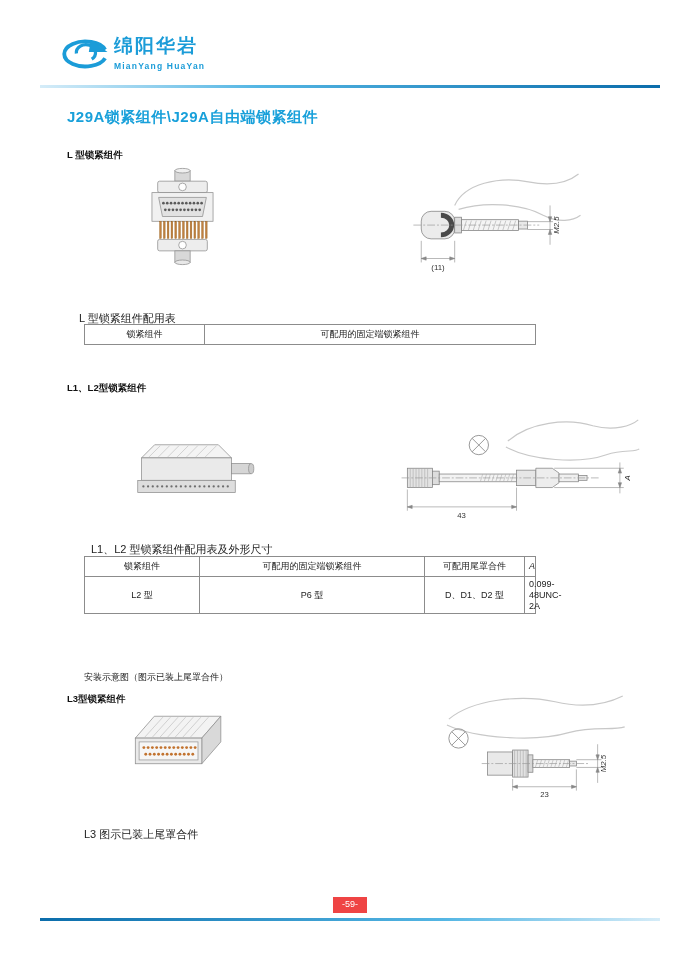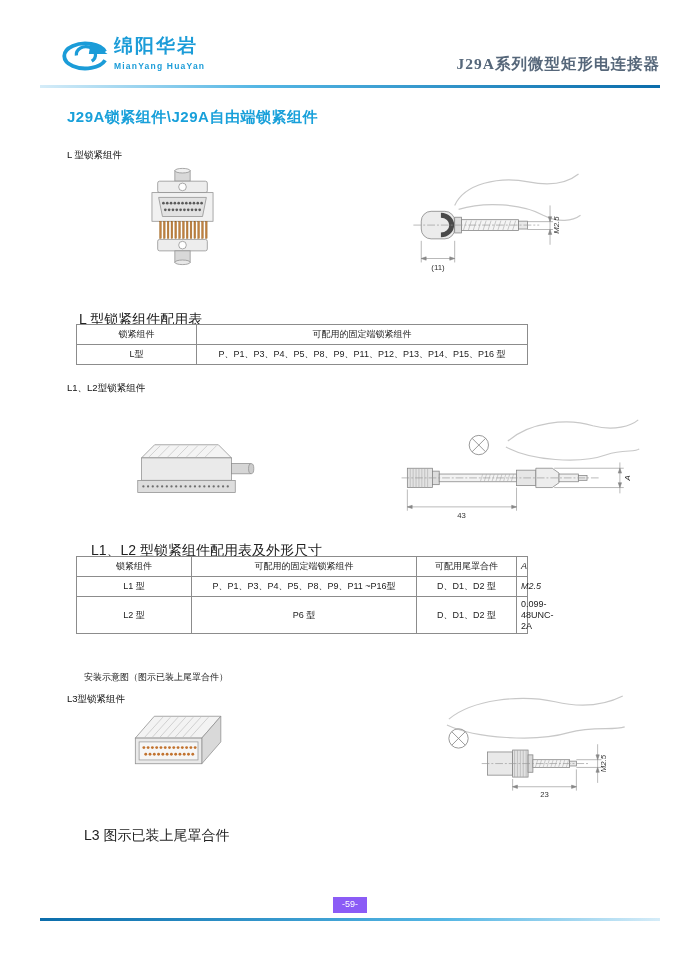--- a/index.html
+++ b/index.html
@@ -7,49 +7,49 @@
   body {
     background:#ffffff;
     font-family:"Liberation Sans","DejaVu Sans",sans-serif;
     color:#222;
     position:relative;
     overflow:hidden;
   }
   .page { position:absolute; inset:0; background:#fff; }
 
   
-  .brand { position:absolute; left:62px; top:36px; display:flex; align-items:flex-end; gap:6px; }
+  .brand { position:absolute; left:62px; top:36px; display:flex; align-items:center; gap:6px; }
   .brand-cn { font-size:19px; font-weight:bold; color:#1b9cd8; letter-spacing:2px; line-height:1.1; }
   .brand-en { font-size:8.5px; font-weight:bold; color:#1b9cd8; letter-spacing:1.2px; margin-top:4px; }
   .doc-title {
     position:absolute; right:40px; top:54px;
     font-family:"Liberation Serif","DejaVu Serif",serif;
     font-weight:bold; font-size:15.5px; color:#56677a; letter-spacing:1px;
   }
   .rule { position:absolute; left:40px; width:620px; height:3px; }
   .rule-top { top:85px; background:linear-gradient(90deg,#d5ecf8 0%,#54b6e4 35%,#0b6dab 100%); }
   .rule-bottom { top:918px; background:linear-gradient(90deg,#0b6dab 0%,#54b6e4 65%,#d5ecf8 100%); }
 
   .page-title { position:absolute; left:67px; top:108px; font-size:15px; font-weight:bold; color:#18a0da; letter-spacing:0.5px; }
 
-  .sec-heading { position:absolute; font-size:9.5px; color:#111; font-weight:normal; }
+  .sec-heading { position:absolute; font-size:9.5px; color:#111; font-weight:bold; }
   .sub-heading { position:absolute; font-size:9px; color:#222; }
-  .table-caption { position:absolute; font-size:14px; color:#222; }
+  .table-caption { position:absolute; font-size:11px; color:#222; }
 
   .drawing { position:absolute; }
 
-  .dtable { position:absolute; left:76px; width:452px; border-collapse:collapse; table-layout:fixed; font-size:9px; color:#222; background:#fff; }
+  .dtable { position:absolute; left:84px; width:452px; border-collapse:collapse; table-layout:fixed; font-size:9px; color:#222; background:#fff; }
   .dtable th, .dtable td {
     border:1px solid #8c8c8c; text-align:center; vertical-align:middle;
     height:20px; padding:2px 4px; font-weight:normal; line-height:1.2;
   }
 
   .footer-badge {
     position:absolute; left:50%; top:897px; transform:translateX(-50%);
-    background:#8b5cf6; color:#ffffff; font-size:9px;
+    background:#ef4444; color:#ffffff; font-size:9px;
     padding:2px 9px; line-height:1.3;
   }
 
   svg text { font-family:"Liberation Sans","DejaVu Sans",sans-serif; fill:#333; }
 </style>
 </head>
 <body>
 
 <div class="page">
 
@@ -57,21 +57,20 @@
     <svg width="46" height="32" viewBox="0 0 48 33">
       <path d="M45,13 A22,13 0 1 0 45,22" fill="none" stroke="#1b9cd8" stroke-width="4"></path>
       <path d="M15,17 A10,8.5 0 1 1 31,23" fill="none" stroke="#1b9cd8" stroke-width="3.4"></path>
       <path d="M30,3 L47.5,15.5 L28,15.5 Z" fill="#1b9cd8"></path>
     </svg>
     <div class="brand-text">
       <div class="brand-cn">绵阳华岩</div>
       <div class="brand-en">MianYang HuaYan</div>
     </div>
   </div>
-  <div class="doc-title">J29A系列微型矩形电连接器</div>
   <div class="rule rule-top"></div>
 
   <h1 class="page-title">J29A锁紧组件\J29A自由端锁紧组件</h1>
 
   <div class="sec-heading" style="left:67px; top:149px;">L 型锁紧组件</div>
 
   <svg class="drawing" style="left:130px; top:166px;" width="105" height="122" viewBox="0 0 110 126">
     <g stroke="#8f8f8f" stroke-width="0.8">
       <rect x="47" y="4" width="16" height="11" fill="#d8d8d8"></rect>
       <ellipse cx="55" cy="4" rx="8" ry="2.4" fill="#efefef"></ellipse>
@@ -175,24 +174,20 @@
   <table class="dtable" style="top:324px;">
     <colgroup>
         <col style="width:120px">
         <col>
       </colgroup>
     <tbody>
         <tr>
       <th>锁紧组件</th>
       <th>可配用的固定端锁紧组件</th>
     </tr>
-    <tr>
-      <td>L型</td>
-      <td>P、P1、P3、P4、P5、P8、P9、P11、P12、P13、P14、P15、P16 型</td>
-    </tr>
   </tbody>
     </table>
 
   <div class="sec-heading" style="left:67px; top:382px;">L1、L2型锁紧组件</div>
 
   <svg class="drawing" style="left:128px; top:426px;" width="132" height="90" viewBox="0 0 140 96">
     <g stroke="#8f8f8f" stroke-width="0.8">
       <polygon points="28,20 96,20 110,34 14,34" fill="#f4f4f4"></polygon>
       <polygon points="14,34 110,34 110,58 14,58" fill="#eaeaea"></polygon>
       <rect x="10" y="58" width="104" height="13" fill="#dedede"></rect>
@@ -297,26 +292,20 @@
         <col style="width:225px">
         <col style="width:100px">
         <col>
       </colgroup>
     <tbody>
         <tr>
       <th>锁紧组件</th>
       <th>可配用的固定端锁紧组件</th>
       <th>可配用尾罩合件</th>
       <th style="font-style:italic;">A</th>
-    </tr>
-    <tr>
-      <td>L1 型</td>
-      <td>P、P1、P3、P4、P5、P8、P9、P11 ~P16型</td>
-      <td>D、D1、D2 型</td>
-      <td style="font-style:italic;">M2.5</td>
     </tr>
     <tr>
       <td>L2 型</td>
       <td>P6 型</td>
       <td>D、D1、D2 型</td>
       <td>0.099-48UNC-2A</td>
     </tr>
   </tbody>
     </table>
 

